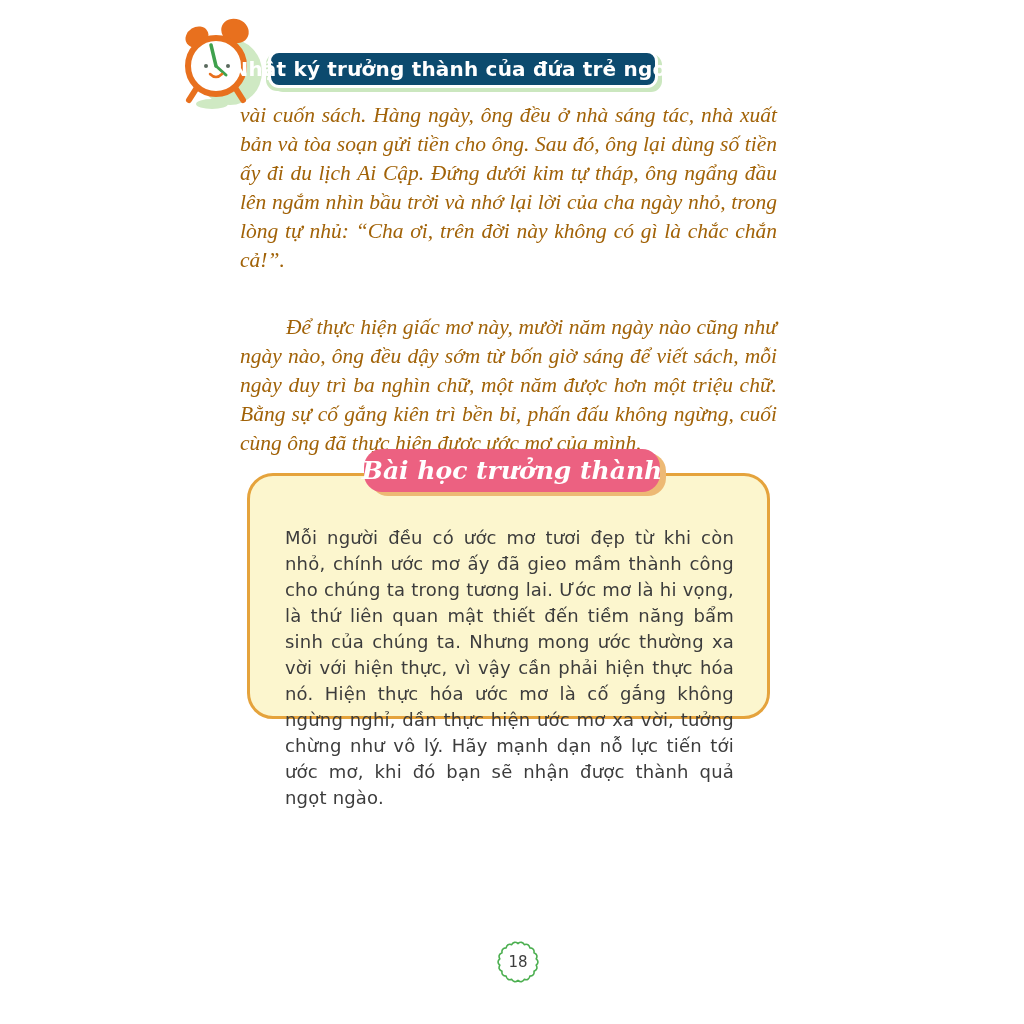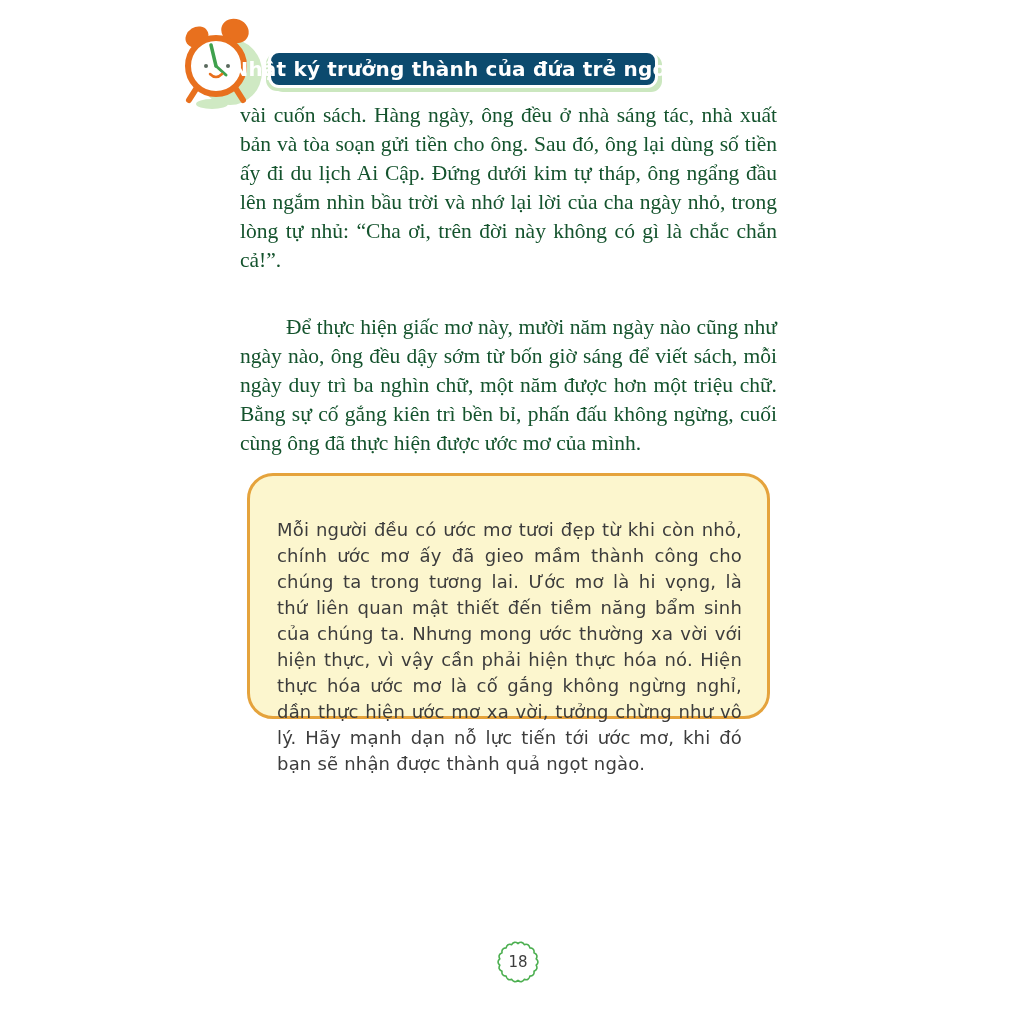--- a/index.html
+++ b/index.html
@@ -32,39 +32,40 @@
     font-weight: bold;
     font-size: 20px;
     letter-spacing: 0.2px;
     white-space: nowrap;
   }
 
   
   .bodytext {
     position: absolute; left: 240px; top: 101px;
     width: 537px;
-    color: #14532d;
+    color: #a16207;
     font-size: 21.5px;
     line-height: 29px;
     text-align: justify;
+    font-style: italic;
   }
   .bodytext p { margin: 0; }
   .bodytext p.p2 { margin-top: 38px; text-indent: 46px; }
 
   
   .lesson-box {
     position: absolute; left: 247px; top: 473px;
     width: 523px; height: 246px;
     background: #FCF6CE;
     border: 3px solid #E5A33C;
     border-radius: 26px;
     box-sizing: border-box;
   }
   .lesson-text {
-    margin: 8px;
+    margin: 16px;
     padding: 33px 17px 0 19px;
     font-family: "DejaVu Sans", sans-serif;
     font-size: 18px;
     line-height: 26px;
     color: #3c3c3c;
     text-align: justify;
     letter-spacing: 0.2px;
   }
   .lesson-title-banner {
     position: absolute; left: 364px; top: 449px;
@@ -123,20 +124,23 @@
 
   <div class="chapter-banner">
     <span>Nhật ký trưởng thành của đứa trẻ ngoan</span>
   </div>
 
   <div class="bodytext">
     <p class="p1">vài cuốn sách. Hàng ngày, ông đều ở nhà sáng tác, nhà xuất bản và tòa soạn gửi tiền cho ông. Sau đó, ông lại dùng số tiền ấy đi du lịch Ai Cập. Đứng dưới kim tự tháp, ông ngẩng đầu lên ngắm nhìn bầu trời và nhớ lại lời của cha ngày nhỏ, trong lòng tự nhủ: “Cha ơi, trên đời này không có gì là chắc chắn cả!”.</p>
     <p class="p2">Để thực hiện giấc mơ này, mười năm ngày nào cũng như ngày nào, ông đều dậy sớm từ bốn giờ sáng để viết sách, mỗi ngày duy trì ba nghìn chữ, một năm được hơn một triệu chữ. Bằng sự cố gắng kiên trì bền bỉ, phấn đấu không ngừng, cuối cùng ông đã thực hiện được ước mơ của mình.</p>
   </div>
 
+  <div class="lesson-title-banner">
+    <span>Bài học trưởng thành</span>
+  </div>
   <div class="lesson-box">
     <p class="lesson-text">Mỗi người đều có ước mơ tươi đẹp từ khi còn nhỏ, chính ước mơ ấy đã gieo mầm thành công cho chúng ta trong tương lai. Ước mơ là hi vọng, là thứ liên quan mật thiết đến tiềm năng bẩm sinh của chúng ta. Nhưng mong ước thường xa vời với hiện thực, vì vậy cần phải hiện thực hóa nó. Hiện thực hóa ước mơ là cố gắng không ngừng nghỉ, dần thực hiện ước mơ xa vời, tưởng chừng như vô lý. Hãy mạnh dạn nỗ lực tiến tới ước mơ, khi đó bạn sẽ nhận được thành quả ngọt ngào.</p>
   </div>
 
   <div class="page-num">
     <svg width="48" height="48" viewBox="0 0 48 48" xmlns="http://www.w3.org/2000/svg">
       <path id="scallop-path" d="M24.00,5.50 Q27.77,2.63 30.33,6.62 Q34.85,5.21 35.89,9.83 Q40.62,10.05 40.02,14.75 Q44.39,16.58 42.22,20.79 Q45.70,24.00 42.22,27.21 Q44.39,31.42 40.02,33.25 Q40.62,37.95 35.89,38.17 Q34.85,42.79 30.33,41.38 Q27.77,45.37 24.00,42.50 Q20.23,45.37 17.67,41.38 Q13.15,42.79 12.11,38.17 Q7.38,37.95 7.98,33.25 Q3.61,31.42 5.78,27.21 Q2.30,24.00 5.78,20.79 Q3.61,16.58 7.98,14.75 Q7.38,10.05 12.11,9.83 Q13.15,5.21 17.67,6.62 Q20.23,2.63 24.00,5.50 Z" fill="#ffffff" stroke="#4CAF50" stroke-width="1.6"></path>
     </svg>
     <span class="num">18</span>
   </div>

